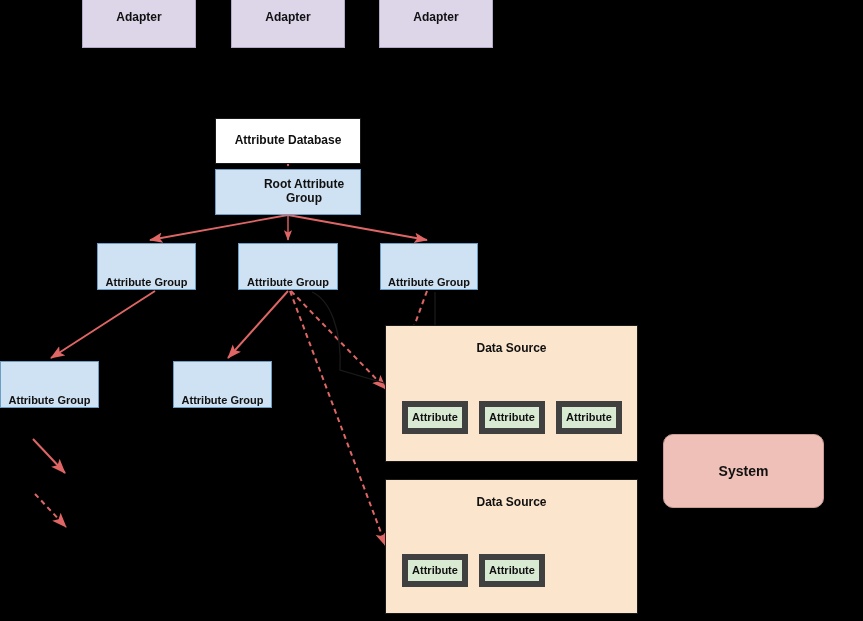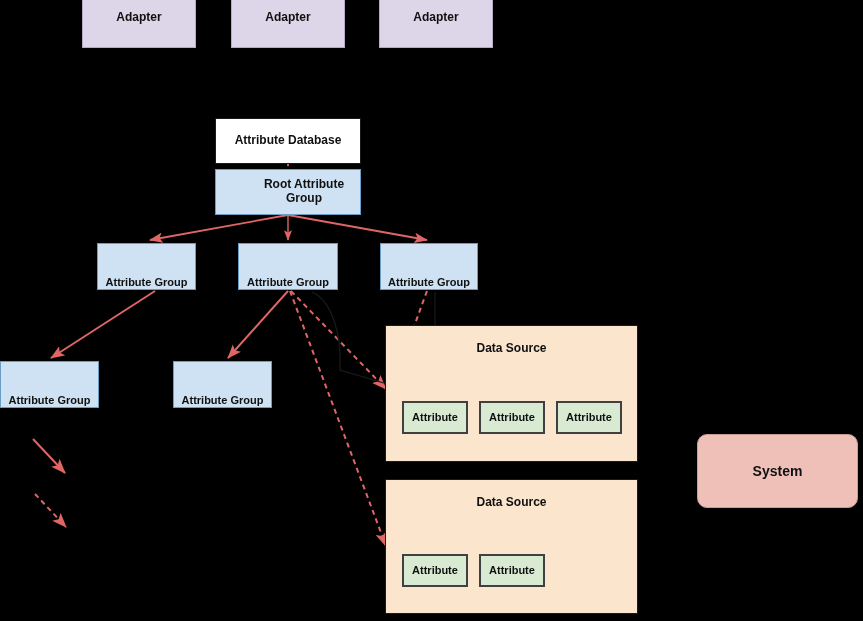--- a/index.html
+++ b/index.html
@@ -61,21 +61,21 @@
   .node-datasource {
     background: #fce5cd;
     border: 1px solid #1a1a1a;
     align-items: flex-start;
     justify-content: center;
     font-size: 12px;
     padding-top: 16px;
   }
   .node-attribute {
     background: #d9ead3;
-    border: 2px solid #404040;
+    border: 6px solid #404040;
     font-size: 11px;
   }
   .node-system {
     background: #eec0b8;
     border: 1px solid #c99d95;
     border-radius: 10px;
     font-size: 14px;
   }
   .ds-label {
     position: relative;
@@ -218,17 +218,17 @@
     <span>Attribute</span>
   </div>
 
   <div class="node node-attribute" style="left:402px; top:554px; width:66px; height:33px;">
     <span>Attribute</span>
   </div>
   <div class="node node-attribute" style="left:479px; top:554px; width:66px; height:33px;">
     <span>Attribute</span>
   </div>
 
-  <div class="node node-system" style="left:697px; top:434px; width:161px; height:74px;">
+  <div class="node node-system" style="left:663px; top:434px; width:161px; height:74px;">
     <span>System</span>
   </div>
 
 </div>
 
 </body></html>

